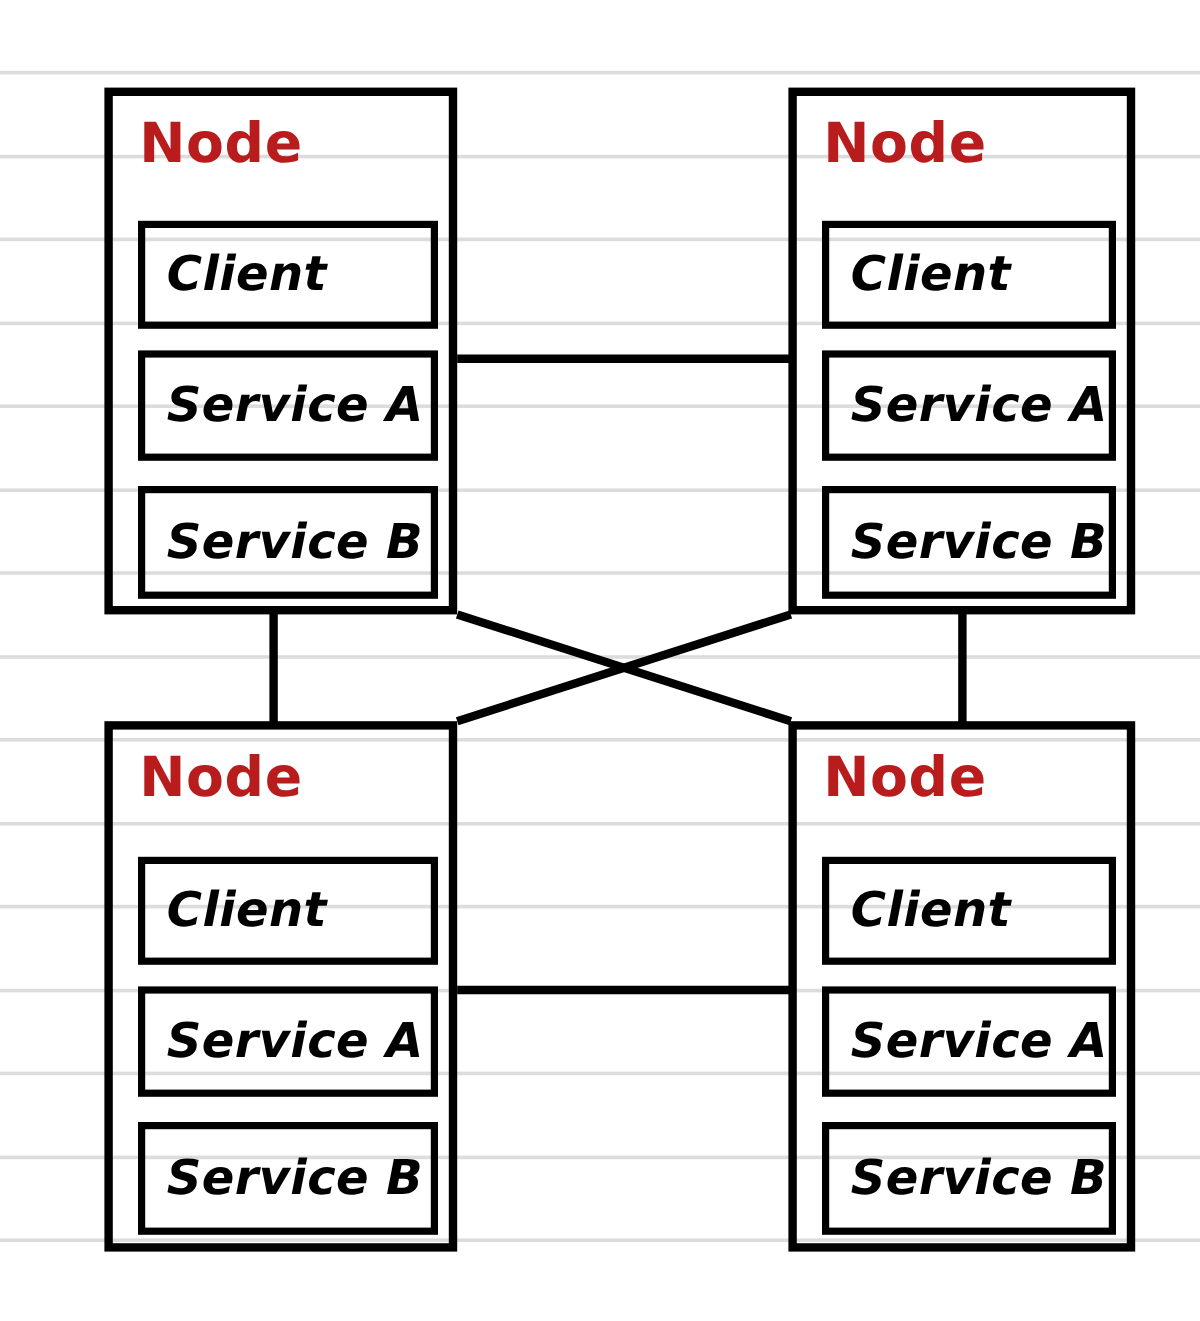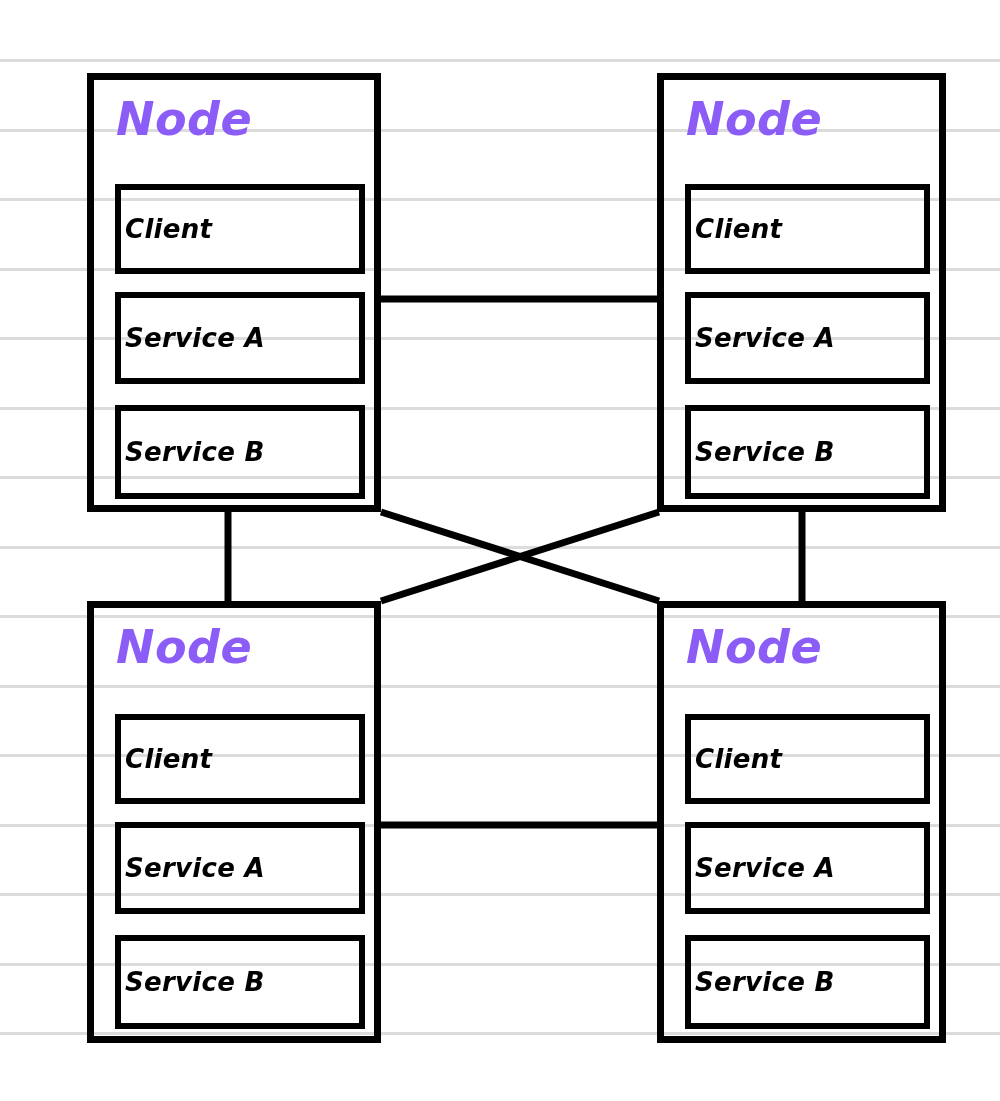--- a/index.html
+++ b/index.html
@@ -41,44 +41,43 @@
     box-sizing: border-box;
     border: 7px solid #000000;
     background: transparent;
     z-index: 2;
   }
   .node-title {
     position: absolute;
     left: 22px;
     top: 16px;
     font-family: "DejaVu Sans", sans-serif;
-    font-style: italic;
     font-weight: 600;
     font-size: 46px;
     line-height: 1;
-    color: #8b5cf6;
+    color: #b91c1c;
     letter-spacing: 0.5px;
     white-space: nowrap;
   }
   .component-box {
     position: absolute;
     box-sizing: border-box;
     border: 6px solid #000000;
     background: transparent;
     display: flex;
     align-items: center;
   }
   .component-label {
     font-family: "DejaVu Sans", sans-serif;
     font-style: italic;
     font-weight: 600;
-    font-size: 26px;
+    font-size: 40px;
     line-height: 1;
     color: #000000;
-    padding-left: 4px;
+    padding-left: 18px;
     white-space: nowrap;
     letter-spacing: 0.3px;
   }
 </style>
 </head>
 <body>
 
 <div id="canvas">
 
   <div id="ruled-lines">

